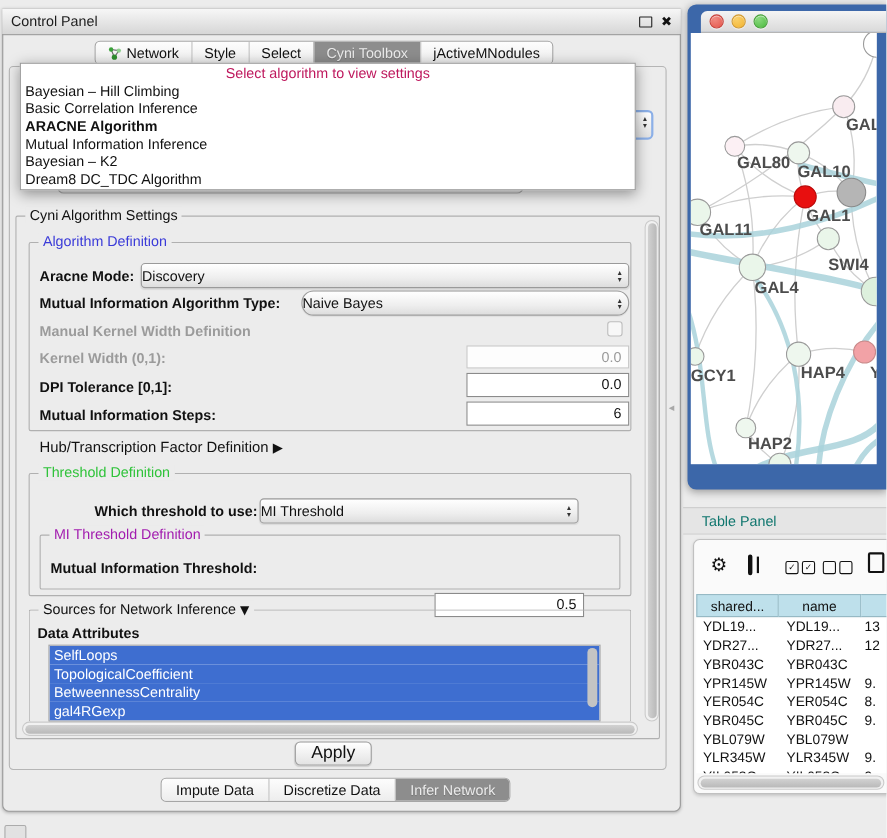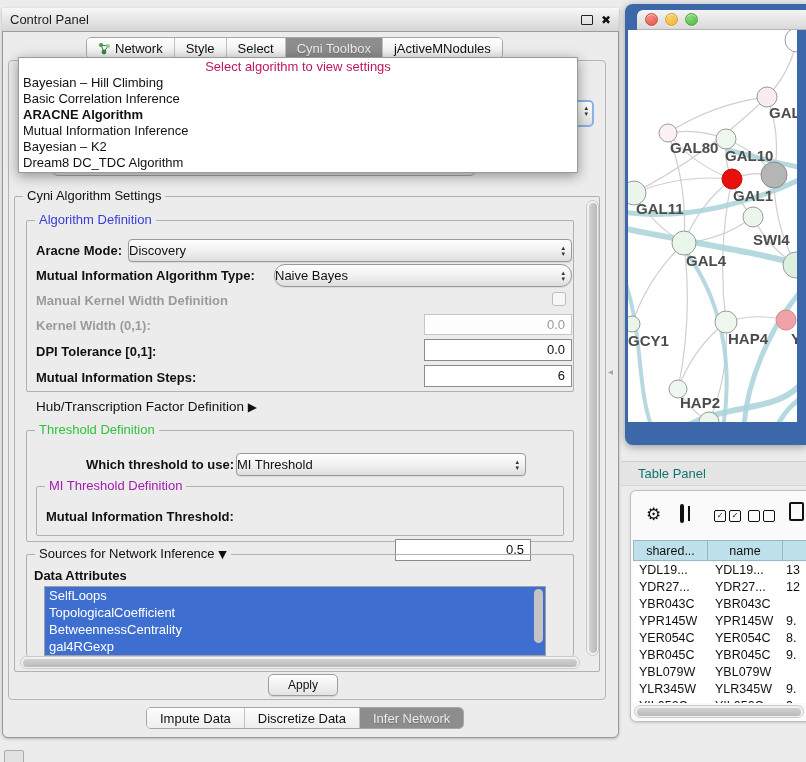--- a/index.html
+++ b/index.html
@@ -26,21 +26,21 @@
   .plain{font-weight:normal;}
   .combo{position:absolute;box-sizing:border-box;border:1px solid #9a9a9a;border-radius:4px;
          background:linear-gradient(#ffffff,#eeeeee 60%,#dddddd);display:flex;align-items:center;
          padding-left:0;font-size:13px;box-shadow:0 1px 1px rgba(0,0,0,.08);}
   .combo .arrows{position:absolute;right:6px;top:1px;bottom:0;display:flex;flex-direction:column;justify-content:center;font-size:7px;line-height:6px;color:#333;}
   .field{position:absolute;box-sizing:border-box;border:1px solid #8b8b8b;background:#fff;text-align:right;
          padding:2px 6px 0 0;font-size:13px;}
   .field.disabled{border-color:#c6c6c6;color:#9a9a9a;background:#fdfdfd;}
   .checkbox{position:absolute;box-sizing:border-box;width:14px;height:14px;border:1px solid #bdbdbd;border-radius:3px;background:#f7f7f7;}
   .btn{position:absolute;box-sizing:border-box;border:1px solid #9e9e9e;border-radius:5px;background:linear-gradient(#ffffff,#e3e3e3);
-       text-align:center;font-size:12px;line-height:20px;box-shadow:0 1px 1px rgba(0,0,0,.12);}
+       text-align:center;font-size:16px;line-height:20px;box-shadow:0 1px 1px rgba(0,0,0,.12);}
   
   .overlay{background:#fff;border:1px solid #9a9a9a;box-shadow:0 3px 12px rgba(0,0,0,.4);z-index:30;}
   .dd-prompt{height:17px;text-align:center;color:#be185d;font-size:13px;line-height:17px;}
   .dd-item{height:16px;line-height:16px;padding-left:4px;font-size:13px;white-space:nowrap;}
   .dd-item.sel{font-weight:bold;}
   
   .attrlist{background:#fff;border:1px solid #a0a0a0;overflow:hidden;}
   .attr-item{height:17px;line-height:17px;background:#3e6ed0;color:#fff;padding-left:4px;font-size:13px;white-space:nowrap;}
   
   .sbtrack{background:#f1f1f1;border:1px solid #cacaca;border-radius:7px;}

